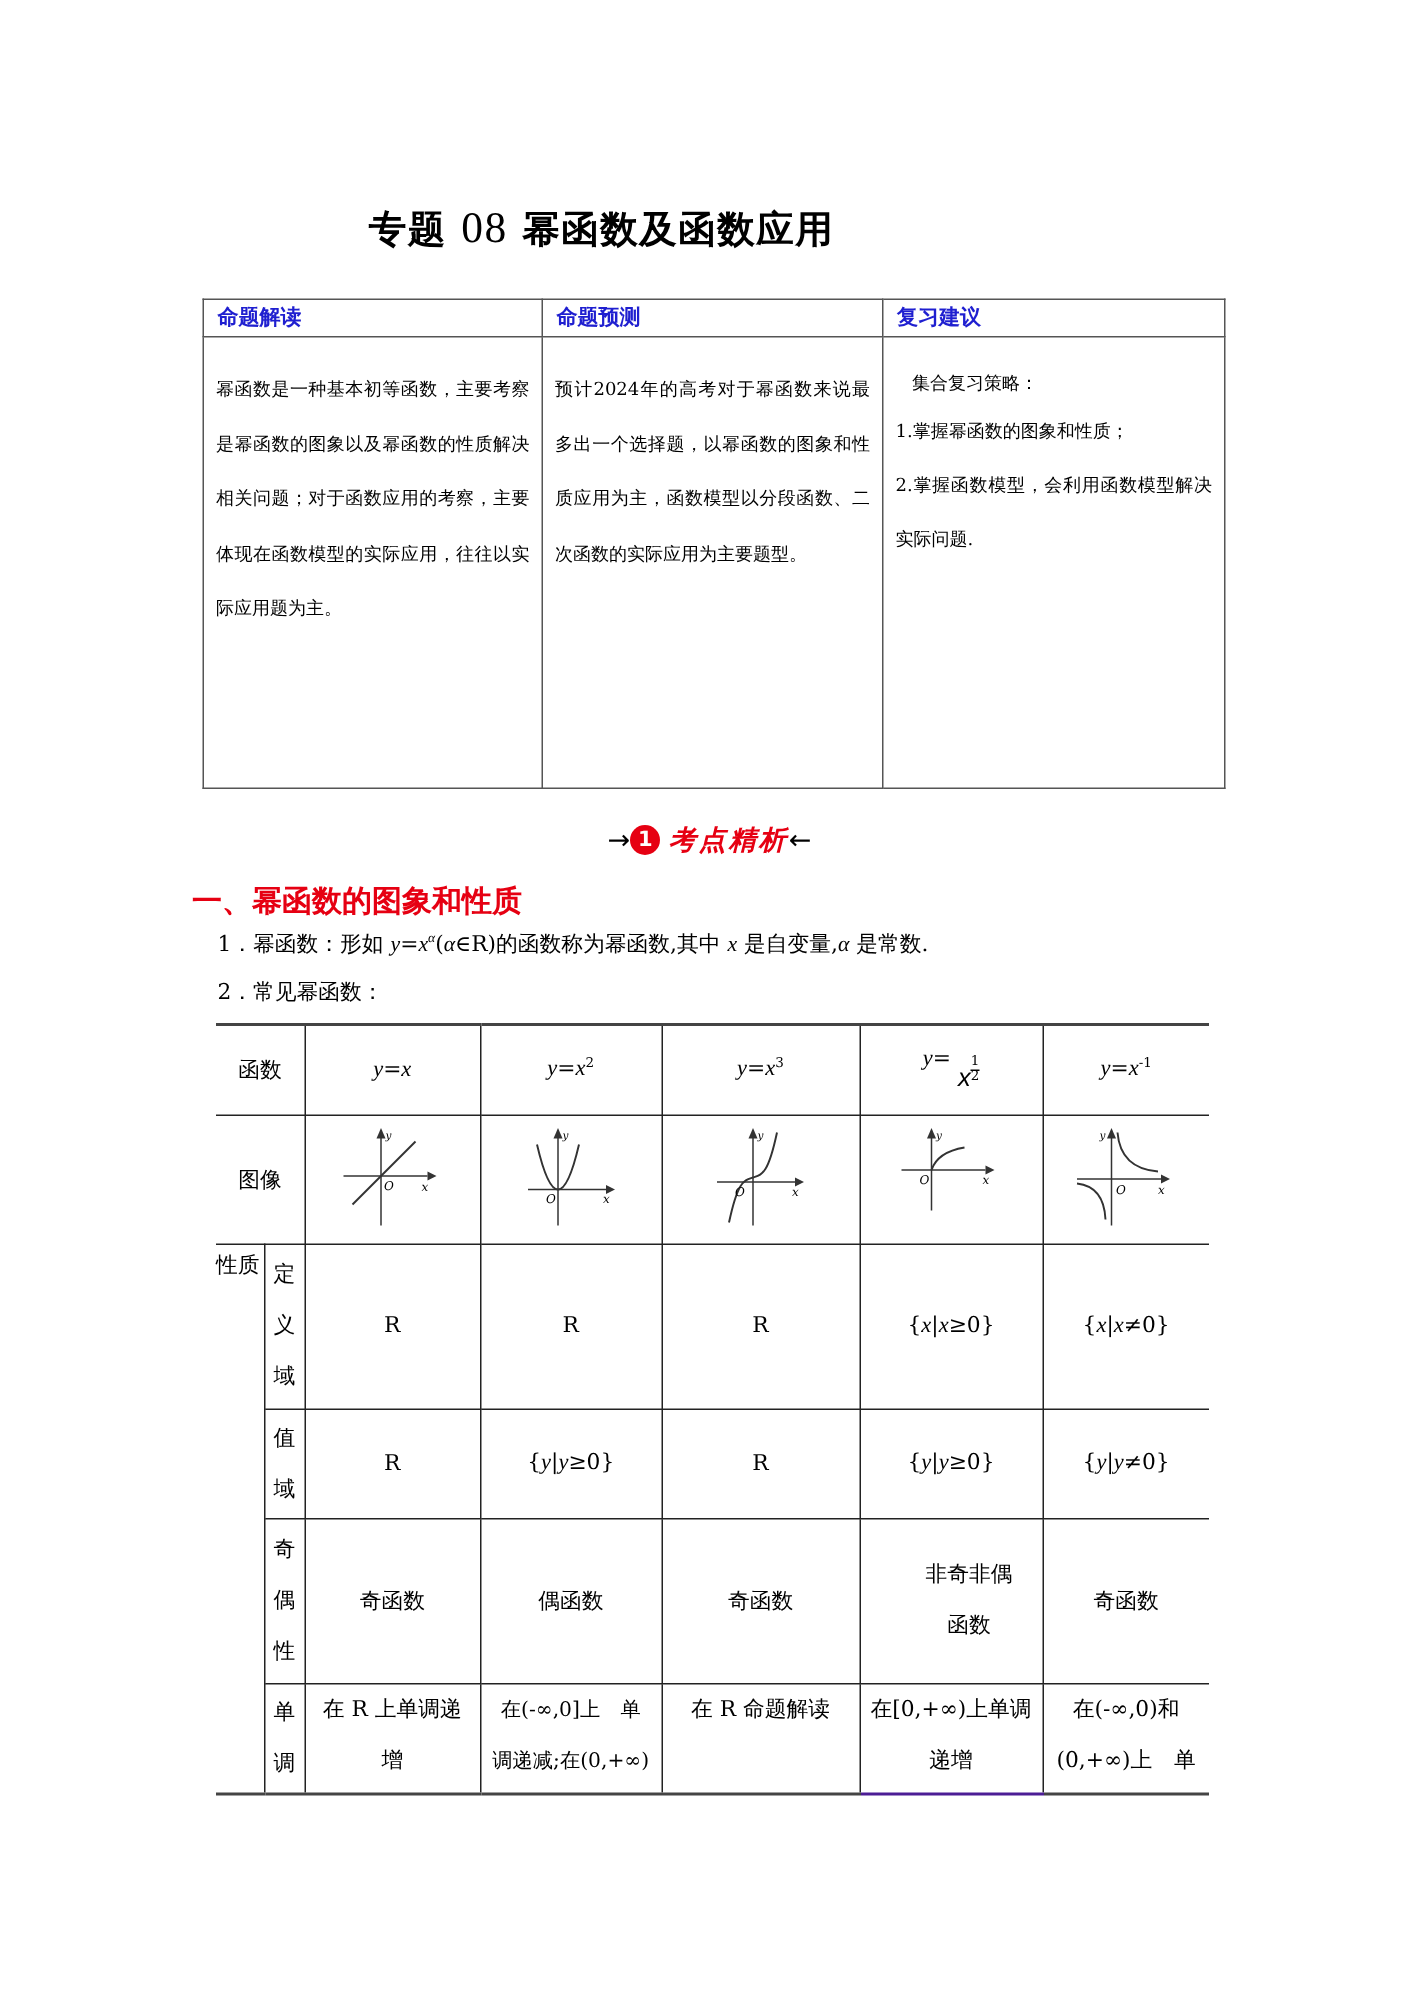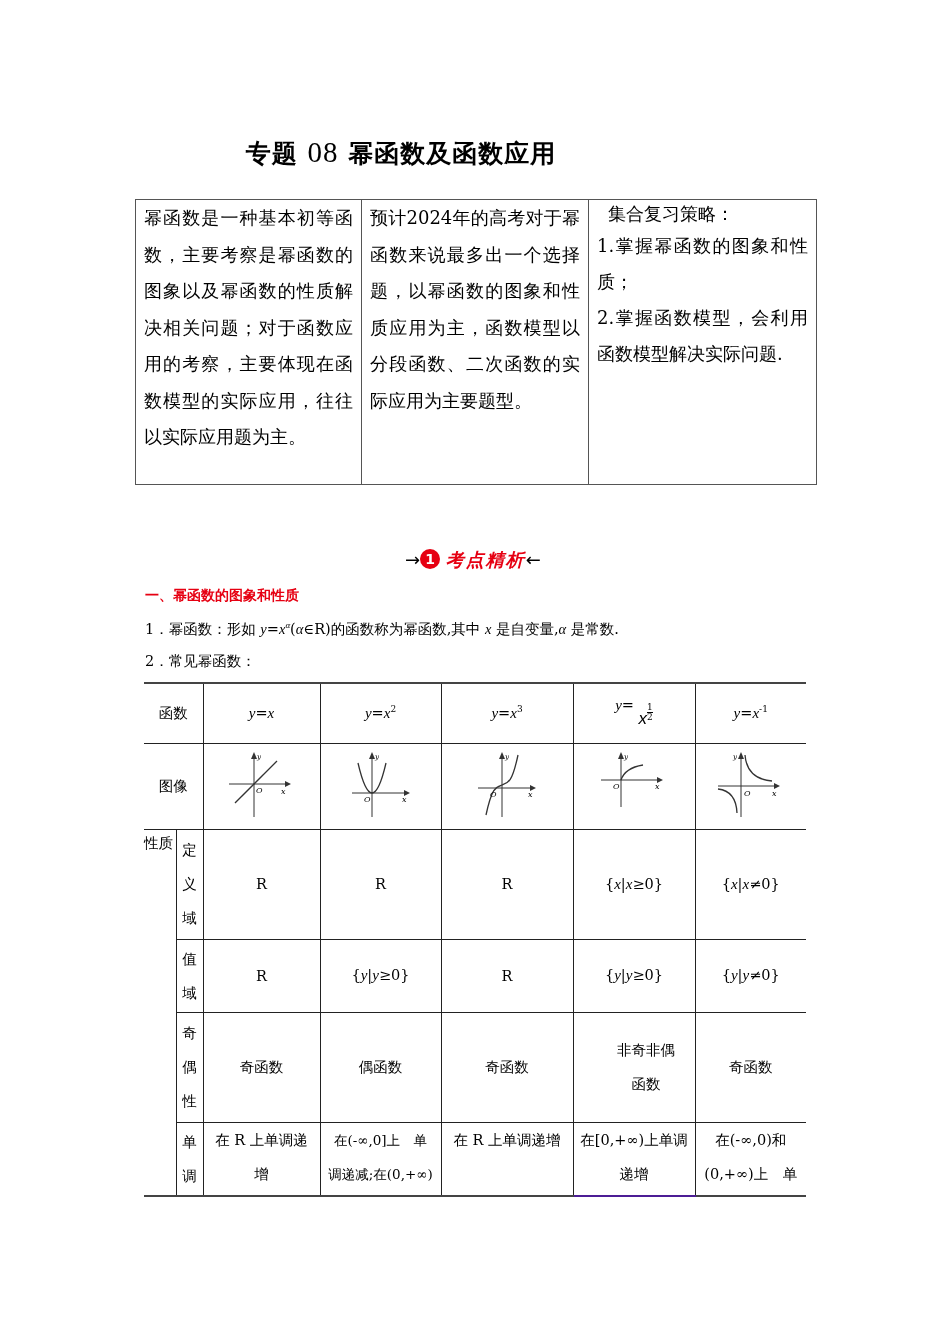--- a/index.html
+++ b/index.html
@@ -7,32 +7,32 @@
          font-family:"DejaVu Serif", "Liberation Serif", serif; color:#000; }
   .title { position:absolute; top:136px; left:0; width:802px; text-align:center;
            font-size:25px; font-weight:bold; letter-spacing:1px; font-family:"DejaVu Serif", serif; }
   .title .num { font-weight:normal; font-family:"Liberation Serif", serif; font-size:29px; }
 
   
   table.ov { position:absolute; top:199px; left:135px; width:681px; border-collapse:collapse; table-layout:fixed; }
   table.ov td { border:1px solid #555; vertical-align:top; padding:0 8px; }
   table.ov tr.hd td { height:24px; color:#1f1fd0; font-weight:bold; font-size:14px;
                       font-family:"DejaVu Sans", sans-serif; vertical-align:middle; padding:0 9px; }
-  table.ov tr.bd td { height:284px; font-size:18px; line-height:36.5px; padding-top:0; }
+  table.ov tr.bd td { height:284px; font-size:12px; line-height:36.5px; padding-top:16px; }
   .jus { text-align:justify; }
 
   .sec-banner { position:absolute; top:548px; left:0; width:946px; text-align:center;
                 font-size:18px; font-family:"DejaVu Sans", sans-serif; }
   .sec-banner .circ { display:inline-block; width:20px; height:20px; border-radius:50%;
                       background:#e60012; color:#fff; font-size:14px; line-height:20px; text-align:center;
                       font-weight:bold; vertical-align:2px; }
   .sec-banner .lbl { color:#e60012; font-style:italic; font-weight:bold; letter-spacing:2px; }
 
-  .h1 { position:absolute; top:587px; left:145px; color:#e60012; font-weight:bold;
-        font-size:14px; font-family:"DejaVu Sans", sans-serif; }
+  .h1 { position:absolute; top:587px; left:128px; color:#e60012; font-weight:bold;
+        font-size:20px; font-family:"DejaVu Sans", sans-serif; }
   .p { position:absolute; left:145px; font-size:14.5px; }
   .p i { font-family:"Liberation Serif", serif; }
 
   
   table.pw { position:absolute; top:682px; left:144px; width:662px; border-collapse:collapse; table-layout:fixed; }
   table.pw td { border:1px solid #222; text-align:center; vertical-align:middle; font-size:14.5px; padding:0; }
   table.pw tr:first-child td { border-top:2px solid #444; }
   table.pw td.noL { border-left:none; }
   table.pw td.noR { border-right:none; }
   table.pw td.vt { line-height:34px; }
@@ -51,20 +51,25 @@
   <span>幂函数及函数应用</span>
 </div>
 
 <table class="ov">
   <colgroup>
       <col style="width:226px">
       <col style="width:227px">
       <col style="width:228px">
     </colgroup>
   <tbody>
+      <tr class="hd">
+    <td>命题解读</td>
+    <td>命题预测</td>
+    <td>复习建议</td>
+  </tr>
   <tr class="bd">
     <td class="jus">幂函数是一种基本初等函数，主要考察是幂函数的图象以及幂函数的性质解决相关问题；对于函数应用的考察，主要体现在函数模型的实际应用，往往以实际应用题为主。</td>
     <td class="jus">预计2024年的高考对于幂函数来说最多出一个选择题，以幂函数的图象和性质应用为主，函数模型以分段函数、二次函数的实际应用为主要题型。</td>
     <td style="line-height:36px;">
       <div style="line-height:28px;margin-left:11px;">集合复习策略：</div>
       <div class="jus">1.掌握幂函数的图象和性质；</div>
       <div class="jus">2.掌握函数模型，会利用函数模型解决实际问题.</div>
     </td>
   </tr>
 </tbody>
@@ -220,21 +225,21 @@
     </td>
     <td class="vt" style="border-bottom:2px solid #444;vertical-align:top;">
       <div>在 R 上单调递</div>
       <div>增</div>
     </td>
     <td class="vt" style="border-bottom:2px solid #444;vertical-align:top;font-size:13.5px;white-space:nowrap;">
       <div>在(-∞,0]上　单</div>
       <div>调递减;在(0,+∞)</div>
     </td>
     <td class="vt" style="border-bottom:2px solid #444;vertical-align:top;">
-      <div>在 R 上单调递增</div>
+      <div>在 R 命题解读</div>
       <div></div>
     </td>
     <td class="vt" style="border-bottom:2px solid #4c1d95;vertical-align:top;white-space:nowrap;margin-top:48px;">
       <div>在[0,+∞)上单调</div>
       <div>递增</div>
     </td>
     <td class="vt noR" style="border-bottom:2px solid #444;vertical-align:top;white-space:nowrap;">
       <div>在(-∞,0)和</div>
       <div>(0,+∞)上　单</div>
     </td>

